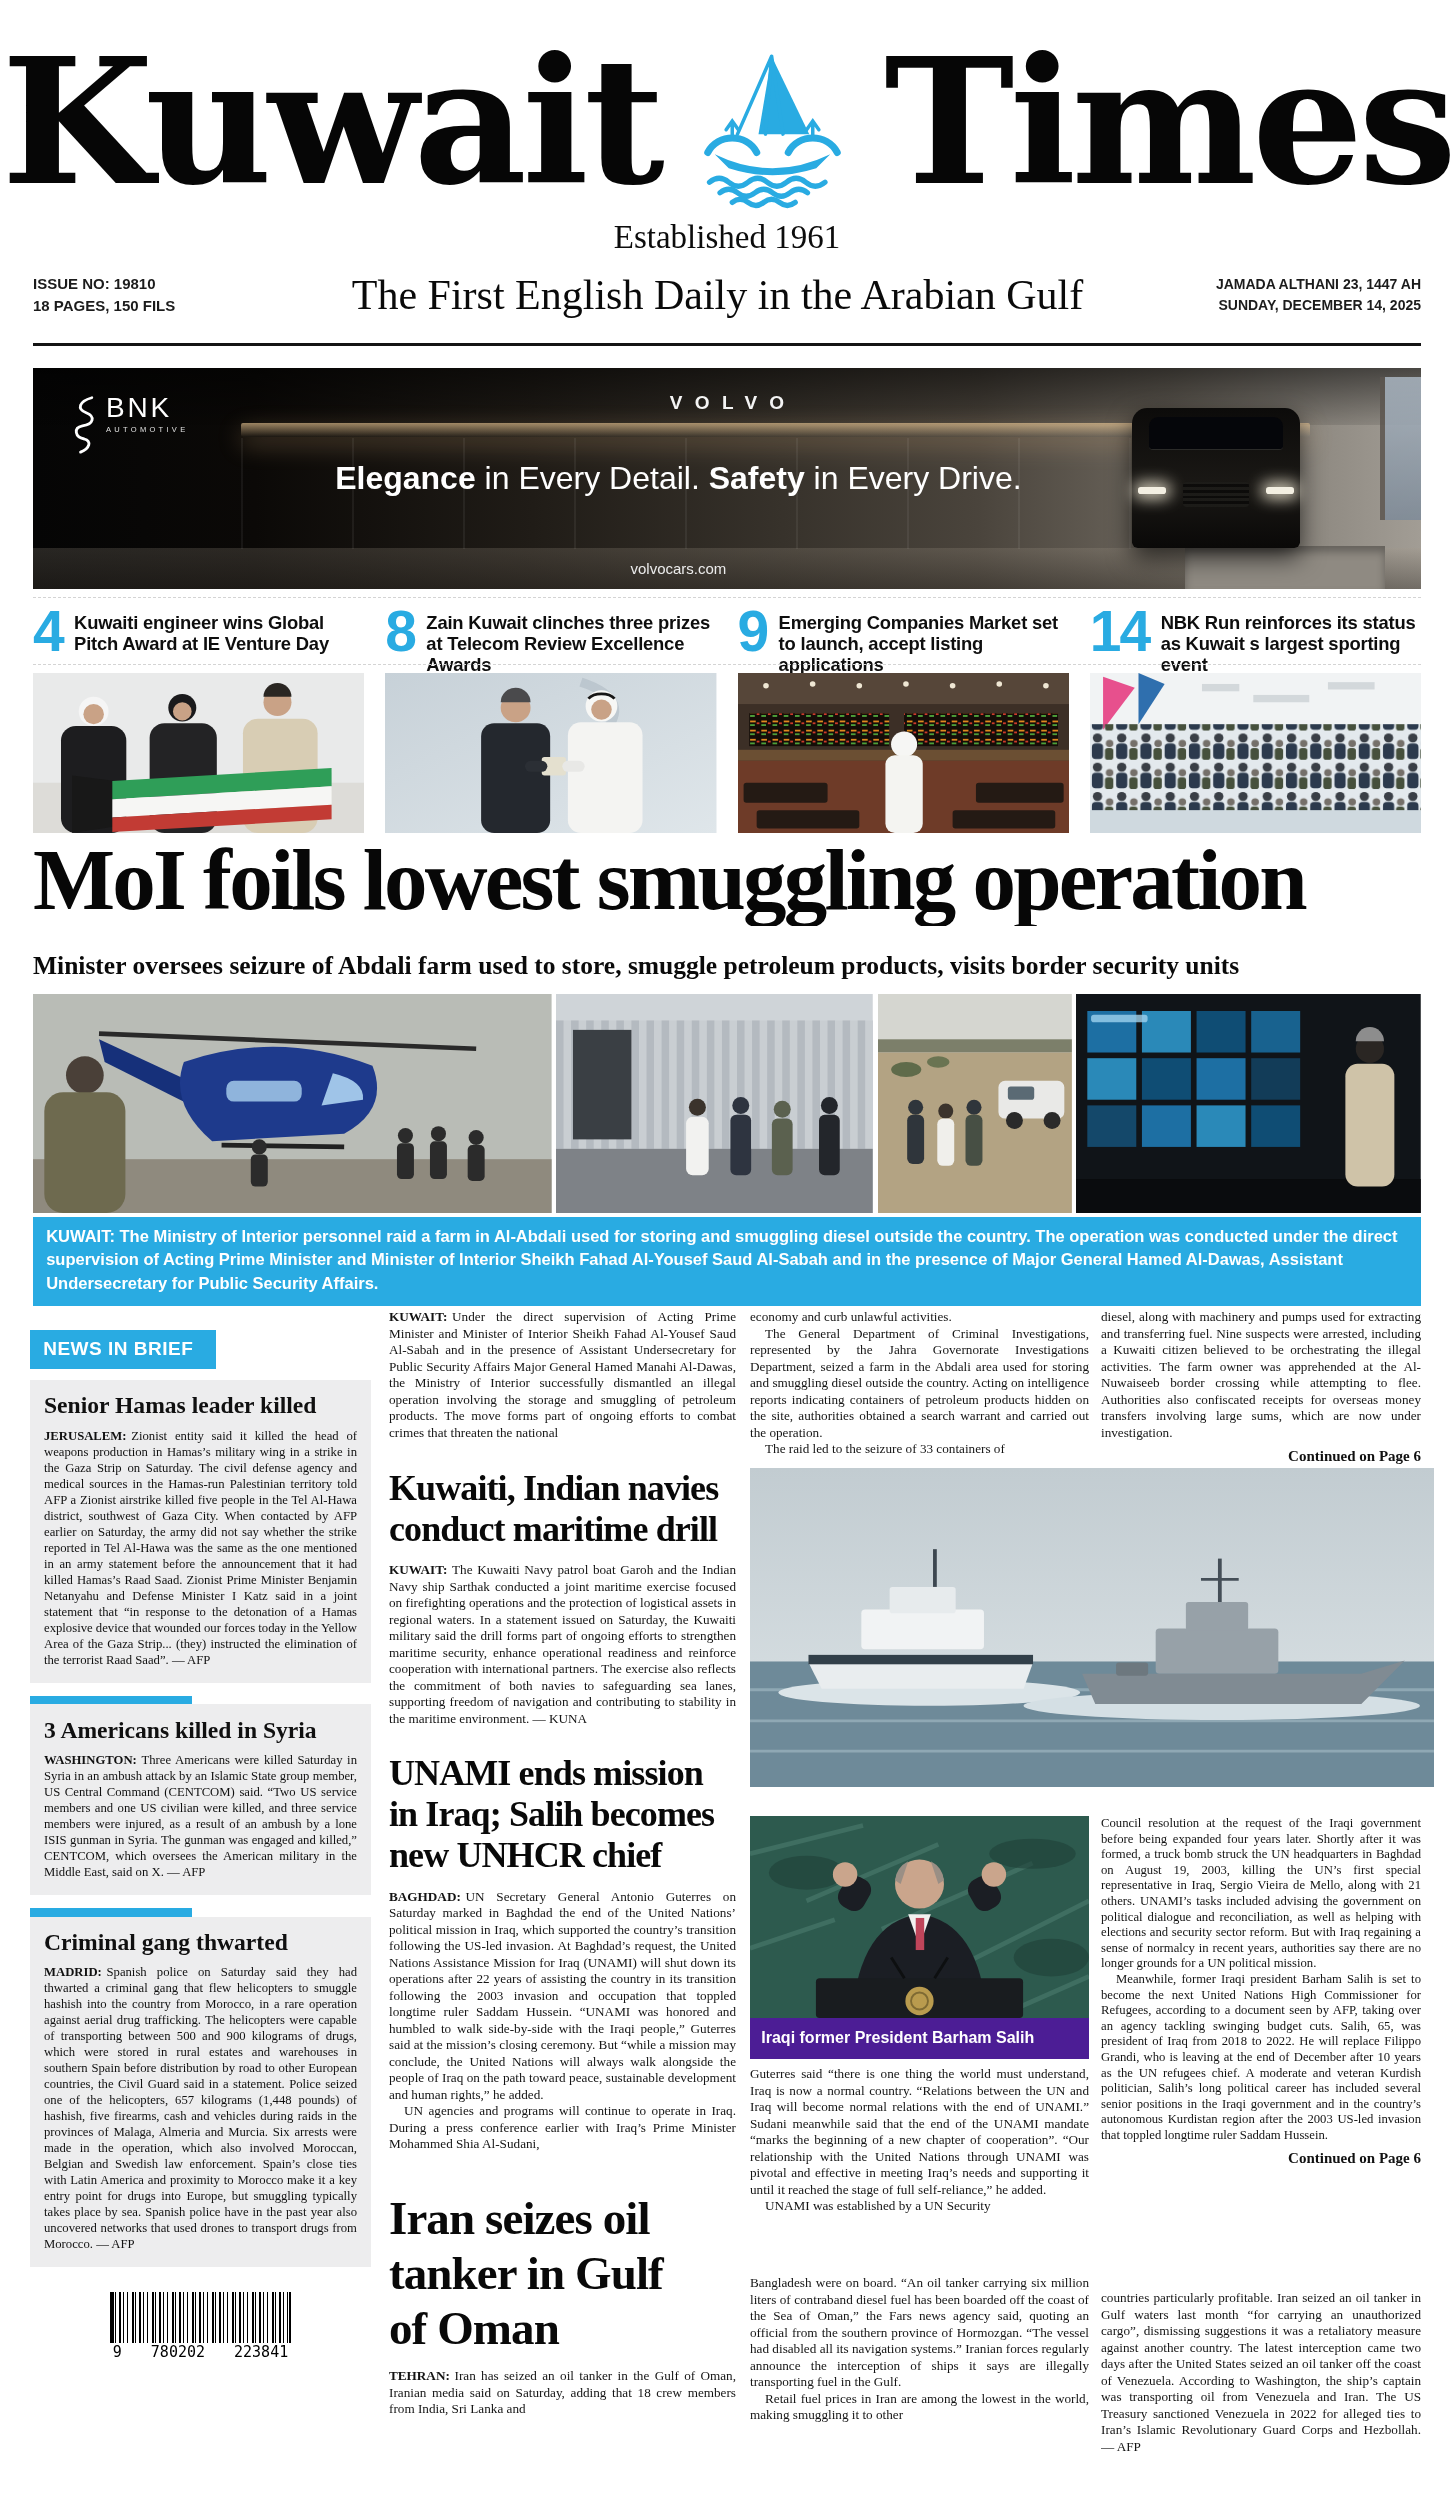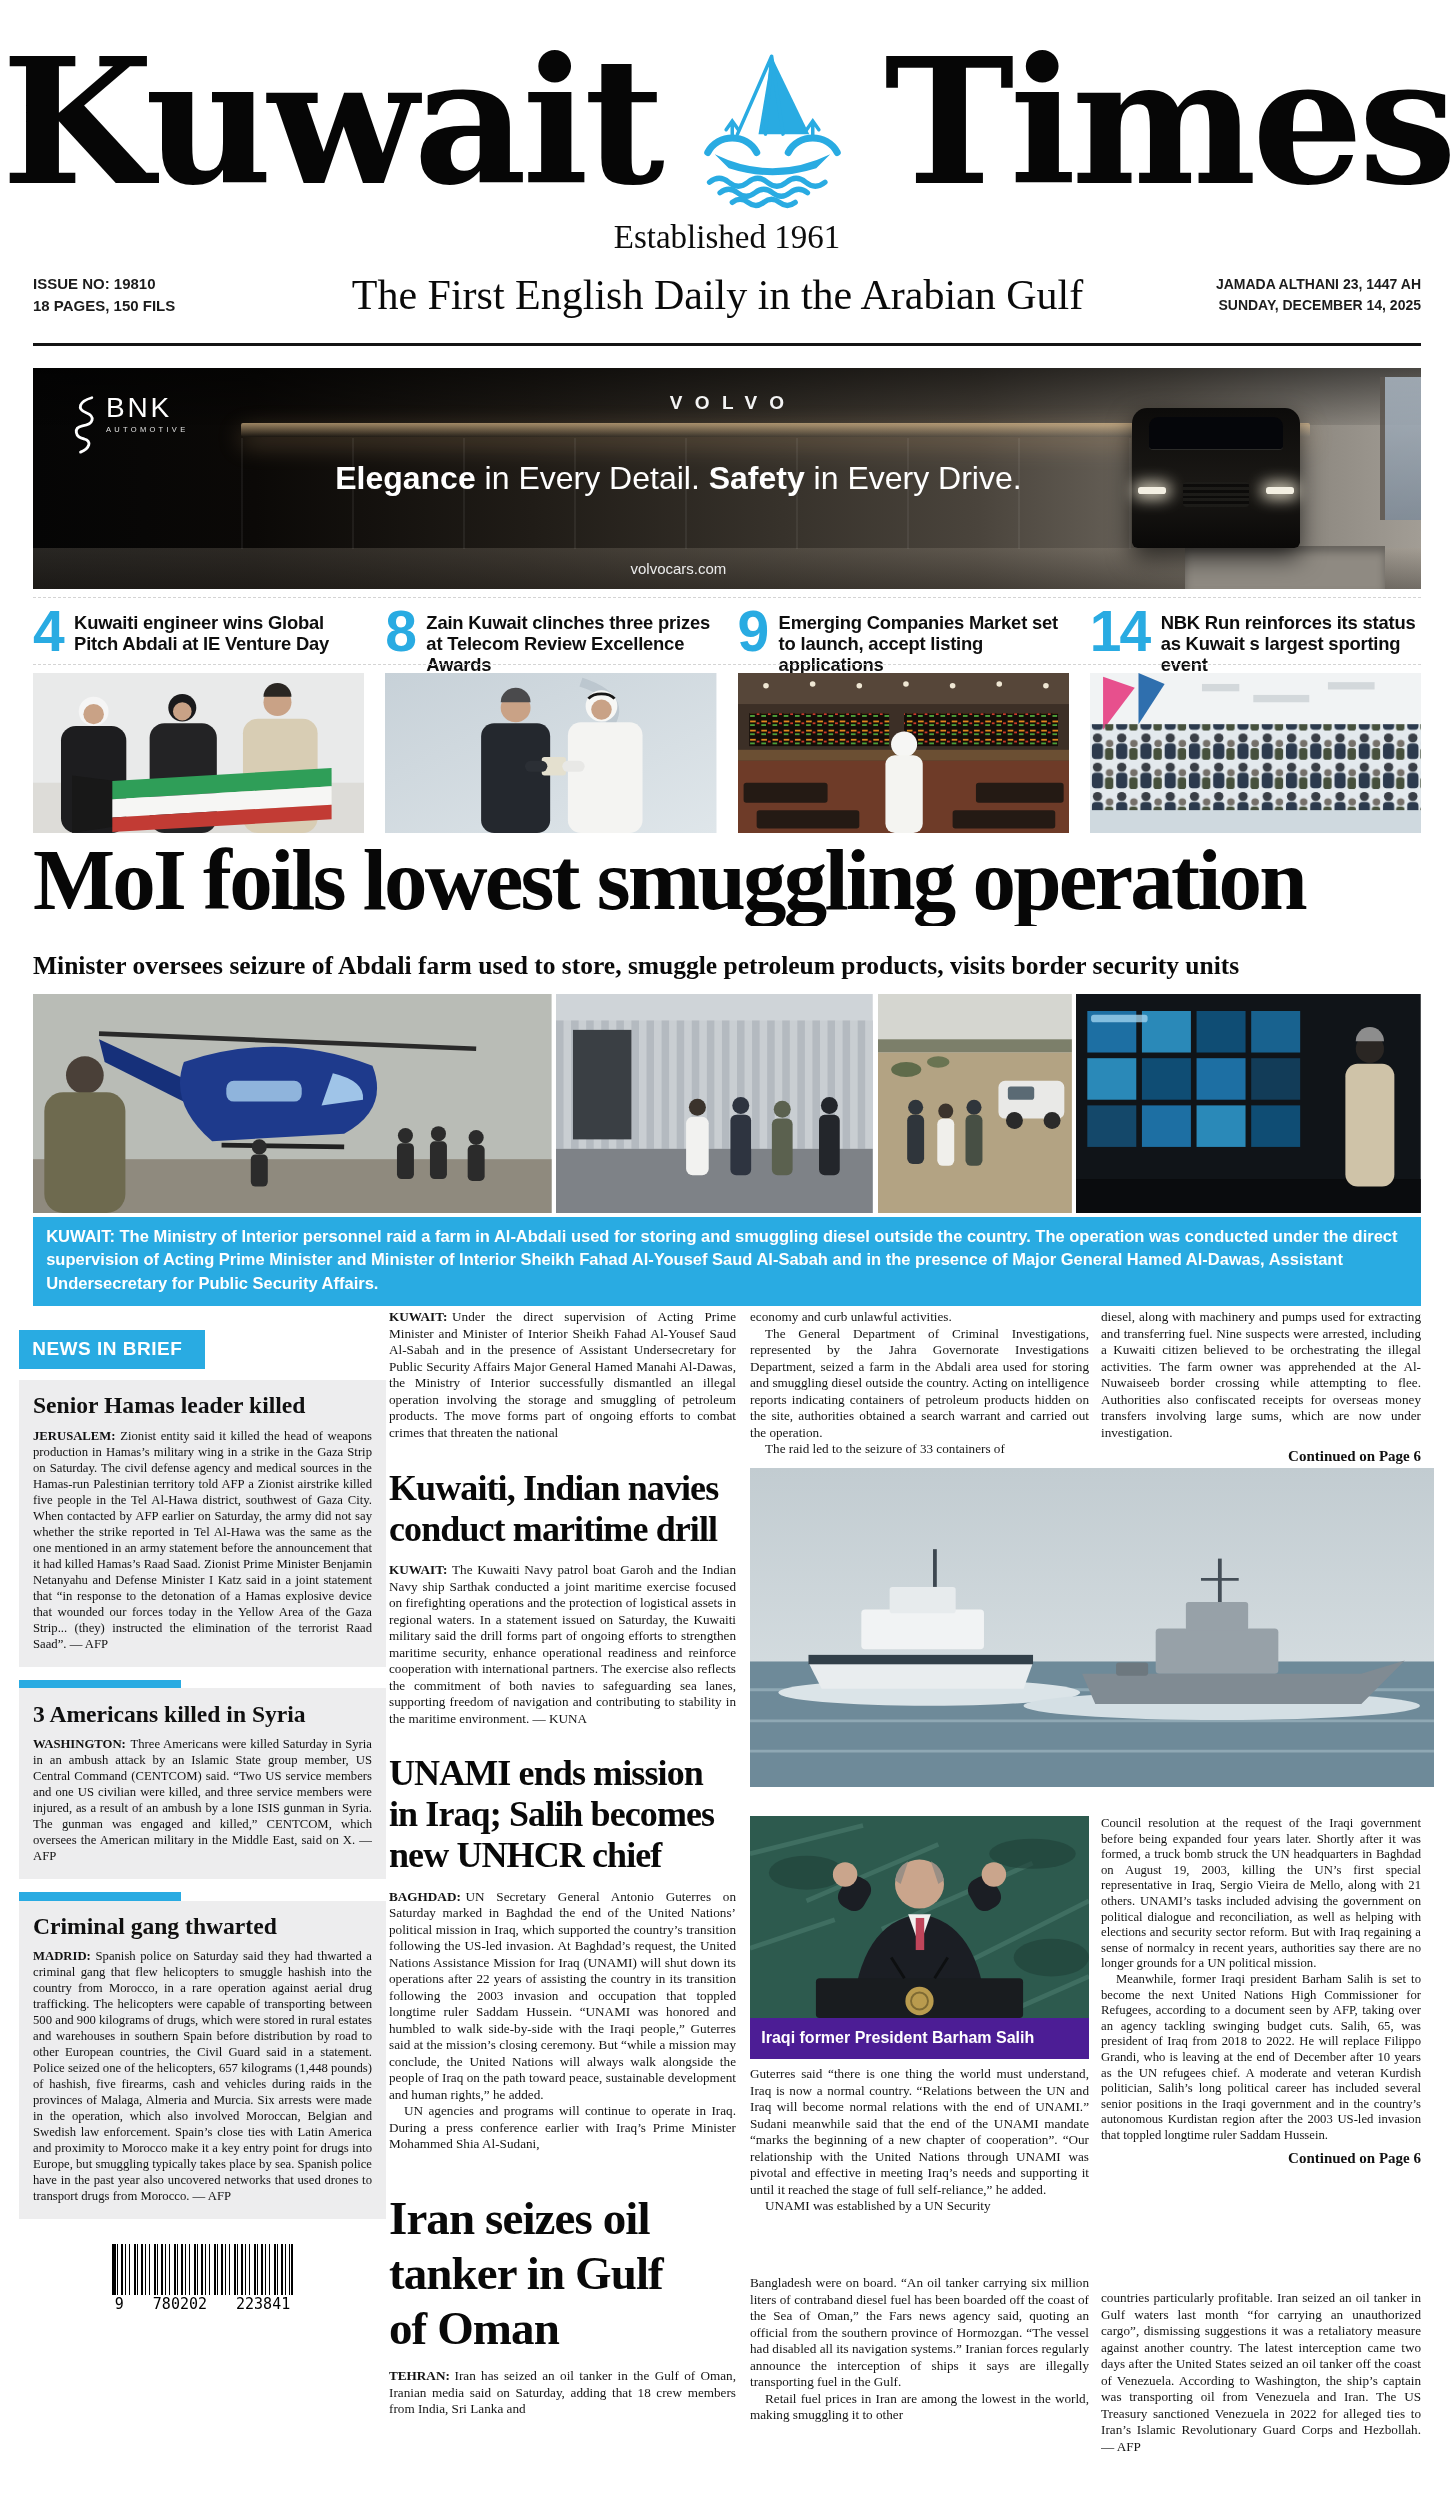--- a/index.html
+++ b/index.html
@@ -80,21 +80,21 @@
                   font:700 16.5px/1.45 "Liberation Sans", sans-serif; padding:7.5px 13.2px 9.4px; min-height:55px; }
 
   
   .body-area { position:absolute; top:1283px; left:0; width:1454px; height:1230px; }
   .body-p, .blk p { margin:0; font:400 13.2px/16.5px "Liberation Serif", serif; text-align:justify; color:#141414; }
   .ind { text-indent:15px; }
   .dl { padding-right:4.7px; font-weight:700; }
   .pre { white-space:pre-line; }
   .cont { font:700 15px/1.2 "Liberation Serif", serif; text-align:right; margin-top:5.7px; }
 
-  .col1 { position:absolute; left:19px; top:0; width:367px; height:1230px; padding-top:47px; overflow:hidden; }
+  .col1 { position:absolute; left:30px; top:0; width:341px; height:1230px; padding-top:47px; overflow:hidden; }
   .nib-head { display:inline-block; background:#29ABE2; color:#fff; margin-bottom:11.3px;
               font:700 19px/1 "Liberation Sans", sans-serif; padding:9.4px 22.6px 10.4px 13.2px; letter-spacing:0.5px; }
   .brief { background:#ededee; padding:13.2px 14px 15px; }
   .brief h3 { margin:0 0 8.5px; font:700 23.6px/1.1 "Liberation Serif", serif; color:#101010; }
   .brief p { margin:0; font:400 12.7px/16px "Liberation Serif", serif; text-align:justify; }
   .nib-bar { width:162px; height:8.5px; background:#29ABE2; margin-top:13.2px; }
   .barcode-wrap { width:181px; margin:24.5px auto 0; }
   .barcode-bars { height:51px; background:repeating-linear-gradient(90deg,#000 0 1.9px,#fff 1.9px 2.8px,#000 2.8px 3.8px,#fff 3.8px 6.6px,#000 6.6px 9.4px,#fff 9.4px 11.3px,#000 11.3px 12.3px,#fff 12.3px 15px,#000 15px 16px,#fff 16px 20px); border-left:2.8px solid #000; border-right:2.8px solid #000; }
   .barcode-digits { display:flex; justify-content:space-between; padding:0 2.8px; margin-top:1.9px;
                     font:400 15px/1 "DejaVu Sans Mono", monospace; color:#000; }
@@ -177,21 +177,21 @@
     <div class="ad-volvo">VOLVO</div>
     <div class="ad-tag"><b>Elegance</b><span> in Every Detail. </span><b>Safety</b><span> in Every Drive.</span></div>
     <div class="ad-url">volvocars.com</div>
   </div>
 
   <div class="dash" style="top:597px"></div>
 
   <div class="teasers">
     <div class="teaser">
       <span class="t-num">4</span>
-      <span class="t-txt">Kuwaiti engineer wins Global Pitch Abdali at IE Venture Day</span>
+      <span class="t-txt">Kuwaiti engineer wins Global Pitch Award at IE Venture Day</span>
     </div>
     <div class="teaser">
       <span class="t-num">8</span>
       <span class="t-txt">Zain Kuwait clinches three prizes at Telecom Review Excellence Awards</span>
     </div>
     <div class="teaser">
       <span class="t-num">9</span>
       <span class="t-txt">Emerging Companies Market set to launch, accept listing applications</span>
     </div>
     <div class="teaser">

